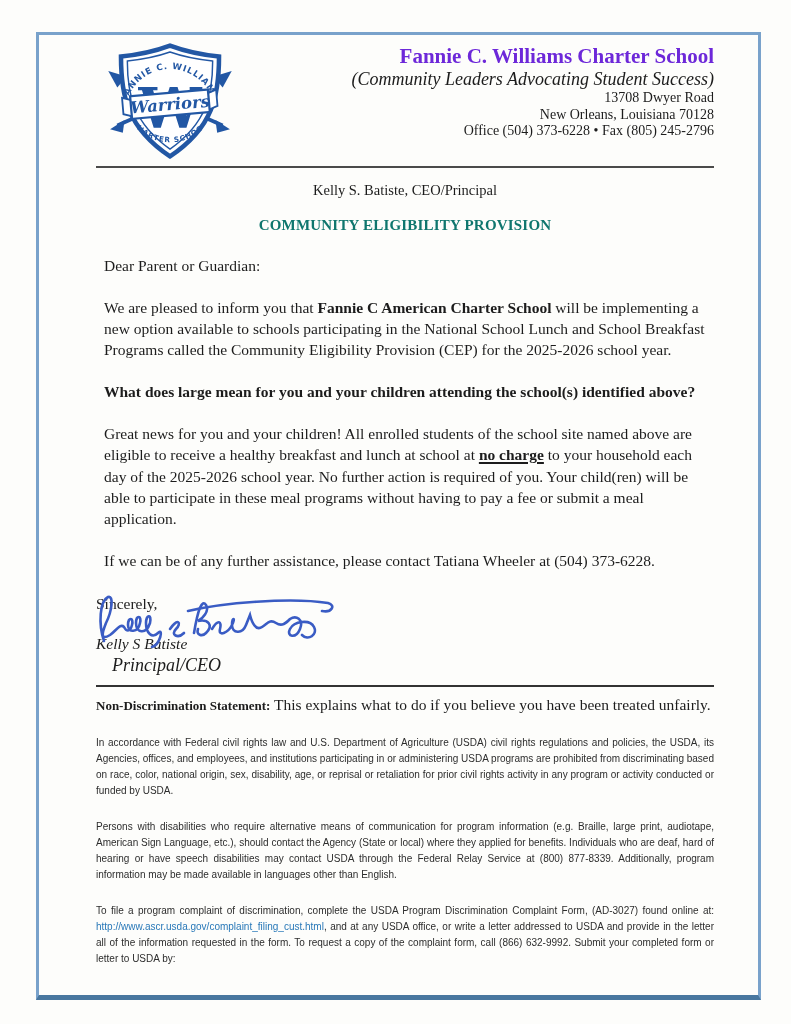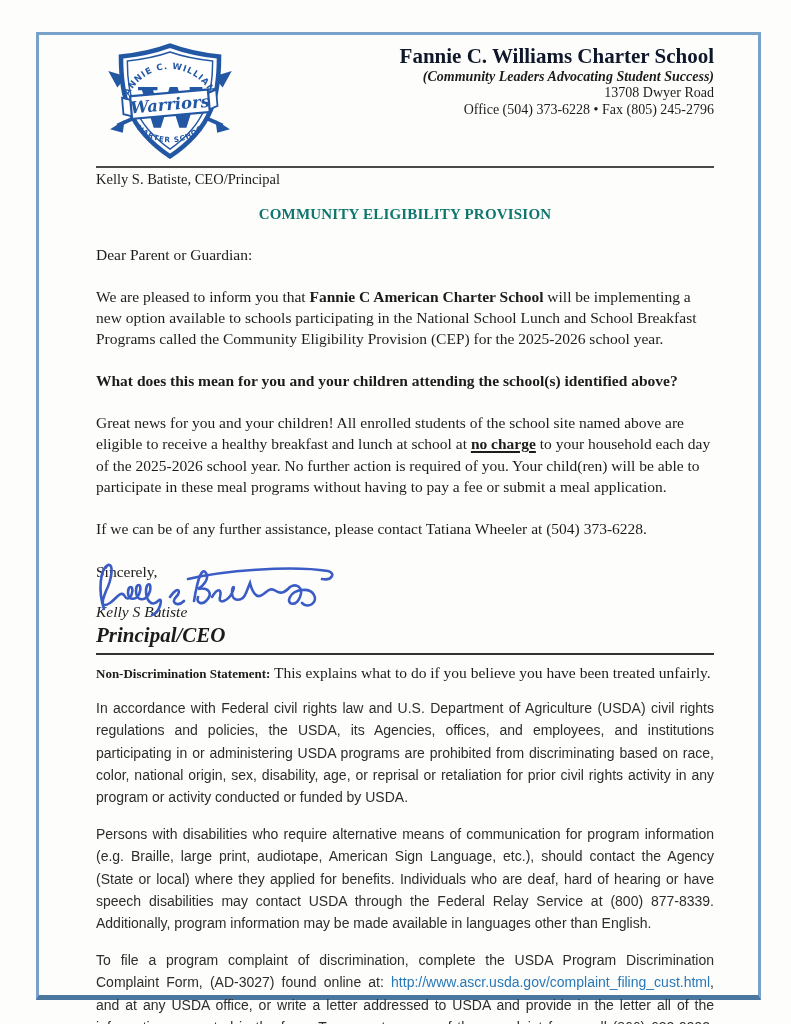--- a/index.html
+++ b/index.html
@@ -17,46 +17,46 @@
     border-bottom:5px solid #49779f;
     pointer-events:none;
   }
   .content{
     position:absolute;left:96px;top:42px;width:618px;
   }
   
   .hdr{display:flex;align-items:flex-start;}
   .logo{width:132px;height:118px;margin-left:8px;flex:0 0 auto;}
   .hdr-text{flex:1;text-align:right;line-height:1.18;padding-top:2px;}
-  .school-name{font-size:21px;font-weight:600;color:#0f172a;text-align:right;}
+  .school-name{font-size:21px;font-weight:600;color:#6d28d9;text-align:right;}
   .acronym{font-size:14px;font-weight:bold;margin-top:2px;}
-  .acronym-exp{font-size:14px;font-weight:bold;font-style:italic;}
+  .acronym-exp{font-size:18px;font-weight:normal;font-style:italic;}
   .addr{font-size:14px;}
   .hdr-rule{border:none;border-top:2px solid #4a4a4a;margin:6px 0 0 0;}
-  .principal{font-size:14.5px;margin-top:3px;}
+  .principal{font-size:14.5px;margin-top:14px;text-align:center;}
   
   .title{font-size:15px;font-weight:bold;text-align:center;margin-top:18px;letter-spacing:0.2px;color:#0f766e;}
-  .lp{font-size:15.5px;line-height:1.36;margin:0;}
+  .lp{font-size:15.5px;line-height:1.36;margin:8px;}
   .mt{margin-top:21px;}
   .q{font-weight:bold;}
   .b{font-weight:bold;}
   .u{text-decoration:underline;text-decoration-thickness:2px;text-underline-offset:2px;}
   .lnk{color:#2878b8;text-decoration:none;cursor:pointer;}
   
   .sig-block{position:relative;margin-top:24px;height:86px;}
   .sig-closing{font-size:15.5px;margin:0;}
   .sig-svg{position:absolute;left:-6px;top:-8px;width:252px;height:64px;}
   .sig-name{font-size:15.5px;font-style:italic;margin:22px 0 0 0;}
-  .sig-title{font-size:21px;font-style:italic;margin:2px 0 0 0;font-weight:bold;}
+  .sig-title{font-size:18px;font-style:italic;margin:2px 0 0 16px;}
   .sig-rule{border:none;border-top:2px solid #333;margin:4px 0 0 0;}
   
   .nd-head{font-size:15.5px;margin:8px 0 0 0;line-height:1.3;}
   .nd-head .hb{font-weight:bold;font-size:13px;}
-  .nd{font-family:"Liberation Sans", sans-serif;font-size:14px;line-height:1.6;
-      text-align:justify;color:#2d2d2d;margin:14px 0 0 0;}
+  .nd{font-family:"Liberation Sans", sans-serif;font-size:10px;line-height:1.6;
+      text-align:justify;color:#2d2d2d;margin:20px 0 0 0;}
 </style>
 </head>
 <body>
 
 <div class="frame"></div>
 
 <div class="content">
 
   <div class="hdr">
     <svg class="logo" viewBox="0 0 140 130">
@@ -91,34 +91,35 @@
       </text>
       <text font-family="'DejaVu Sans', sans-serif" font-size="8" font-weight="bold" fill="#2257a4" letter-spacing="1">
         <textPath href="#arcBot" startOffset="50%" text-anchor="middle">CHARTER SCHOOL</textPath>
       </text>
     </svg>
 
     <div class="hdr-text">
       <div class="school-name">Fannie C. Williams Charter School</div>
       <div class="acronym-exp">(Community Leaders Advocating Student Success)</div>
       <div class="addr">13708 Dwyer Road</div>
+      <div class="addr">New Orleans, Louisiana 70128</div>
       <div class="addr">Office (504) 373-6228 • Fax (805) 245-2796</div>
     </div>
   </div>
 
   <hr class="hdr-rule">
   <div class="principal">Kelly S. Batiste, CEO/Principal</div>
 
   <div class="title">COMMUNITY ELIGIBILITY PROVISION</div>
 
   <p class="lp mt">Dear Parent or Guardian:</p>
 
   <p class="lp mt"><span>We are pleased to inform you that </span><span class="b">Fannie C American Charter School</span><span> will be implementing a new option available to schools participating in the National School Lunch and School Breakfast Programs called the Community Eligibility Provision (CEP) for the 2025-2026 school year.</span></p>
 
-  <p class="lp mt q">What does this mean for you and your children attending the school(s) identified above?</p>
+  <p class="lp mt q">What does large mean for you and your children attending the school(s) identified above?</p>
 
   <p class="lp mt"><span>Great news for you and your children! All enrolled students of the school site named above are eligible to receive a healthy breakfast and lunch at school at </span><span class="b u">no charge</span><span> to your household each day of the 2025-2026 school year. No further action is required of you. Your child(ren) will be able to participate in these meal programs without having to pay a fee or submit a meal application.</span></p>
 
   <p class="lp mt">If we can be of any further assistance, please contact Tatiana Wheeler at (504) 373-6228.</p>
 
   <div class="sig-block">
     <p class="sig-closing">Sincerely,</p>
     <svg class="sig-svg" viewBox="0 0 252 64">
       <g fill="none" stroke="#3a5cc4" stroke-width="2.6" stroke-linecap="round">
         <path d="M14,54 C8,36 10,14 18,10 C24,8 22,24 16,36 C12,46 10,54 20,48 C26,44 30,36 34,40 C36,44 40,46 42,38 C44,30 38,30 38,38 C38,46 48,46 50,36 C52,28 46,28 46,36 C46,46 56,48 60,36 C62,26 56,28 56,36 C56,46 62,52 68,46 C74,40 70,58 62,60"></path>

